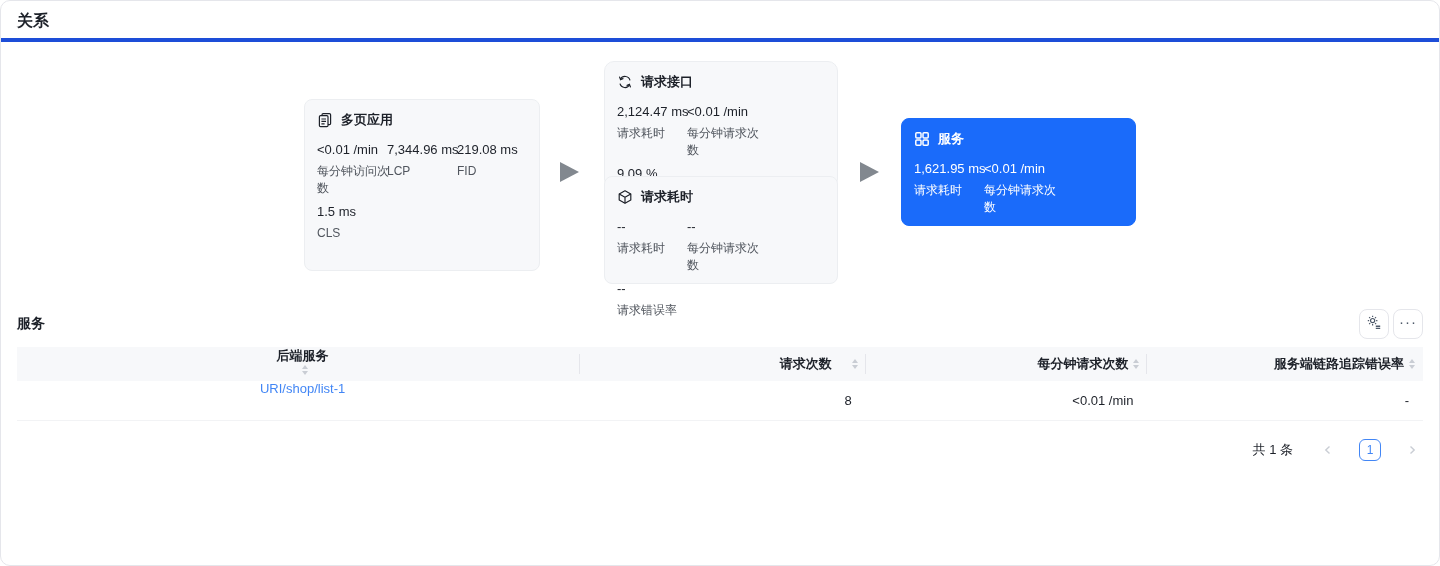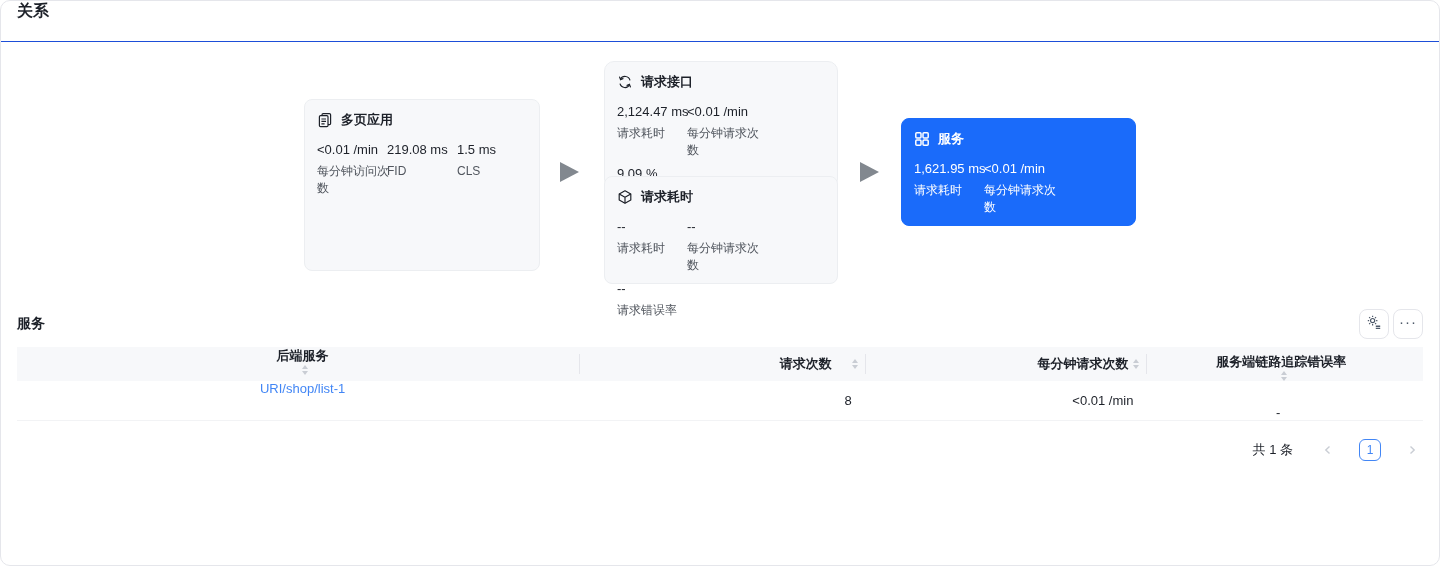--- a/index.html
+++ b/index.html
@@ -3,21 +3,21 @@
 <meta charset="utf-8">
 <style>
   * { margin:0; padding:0; box-sizing:border-box; }
   html,body { background:#fff; }
   body { font-family:"Liberation Sans","DejaVu Sans",sans-serif; color:#1d2129; }
   .app {
     position:relative; width:1440px; height:566px; background:#fff;
     border:1px solid #e5e6eb; border-radius:10px; overflow:hidden;
   }
   
-  .page-head { height:41px; border-bottom:1px solid #1d4ed8; display:flex; align-items:flex-start; padding:0 16px; }
+  .page-head { height:41px; border-bottom:4px solid #1d4ed8; display:flex; align-items:flex-end; padding:6px 16px; }
   .page-title { font-size:16px; font-weight:700; color:#1d2129; }
 
   
   .diagram { position:relative; height:259px; }
   .node {
     position:absolute; background:#f7f8fa; border:1px solid #eceef1; border-radius:8px;
     padding:11px 12px; cursor:pointer;
   }
   .node-head { display:flex; align-items:center; gap:8px; margin-bottom:12px; }
   .nicon { width:16px; height:16px; display:inline-flex; }
@@ -45,21 +45,21 @@
   .ellipsis-glyph { font-size:15px; letter-spacing:1px; color:#4e5969; line-height:1; padding-bottom:6px; }
 
   .tbl { margin:0 16px; }
   .tr { display:flex; align-items:center; }
   .th-row { background:#f7f8fa; height:34px; }
   .td-row { height:40px; border-bottom:1px solid #f2f3f5; background:#fff; }
   .cell { font-size:13px; display:flex; align-items:center; position:relative; height:100%; }
   .c1 { width:564px; padding-left:8px;flex-direction:column; }
   .c2 { width:286px; justify-content:flex-end; padding-right:8px;gap:15px; }
   .c3 { width:282px; justify-content:flex-end; padding-right:8px; }
-  .c4 { width:276px; justify-content:flex-end; padding-right:8px;flex-direction:column; }
+  .c4 { width:276px; justify-content:flex-end; padding-right:8px; }
   .td-row .c2, .td-row .c3, .td-row .c4 { padding-right:14px; }
   .th-row .cell { font-weight:700; color:#1d2129; }
   .th-row .cell:not(:last-child)::after {
     content:""; position:absolute; right:0; top:7px; height:20px; width:1px; background:#e5e6eb;
   }
   .sorter { display:inline-flex; flex-direction:column; gap:2px; margin-left:5px; cursor:pointer; }
   .sorter i { display:block; width:0; height:0; border-left:3.5px solid transparent; border-right:3.5px solid transparent; }
   .sorter .cu { border-bottom:4px solid #c9cdd4; }
   .sorter .cd { border-top:4px solid #c9cdd4; }
   .link { color:#4286f5; cursor:pointer; text-decoration:none; }
@@ -95,20 +95,24 @@
                 <path d="M4.4 7h4.6M4.4 9.4h4.6M4.4 11.8h3.2"></path>
               </g>
             </svg>
         </span>
         <span class="ntitle">多页应用</span>
       </div>
       <div class="metrics">
         <div class="metric">
           <div class="mv">&lt;0.01 /min</div>
           <div class="ml">每分钟访问次数</div>
+        </div>
+        <div class="metric">
+          <div class="mv">7,344.96 ms</div>
+          <div class="ml">LCP</div>
         </div>
         <div class="metric">
           <div class="mv">219.08 ms</div>
           <div class="ml">FID</div>
         </div>
         <div class="metric">
           <div class="mv">1.5 ms</div>
           <div class="ml">CLS</div>
         </div>
       </div>

